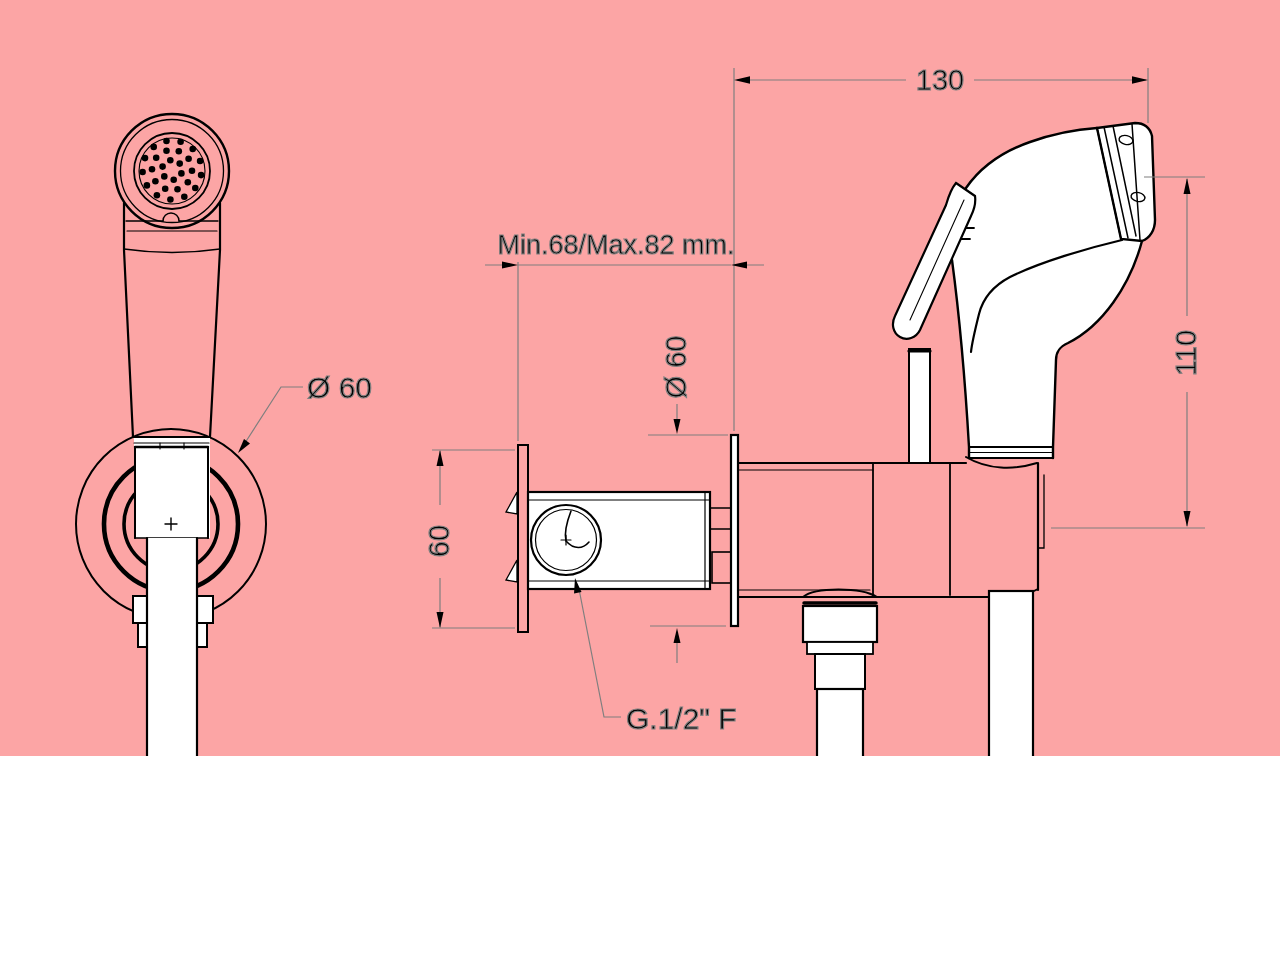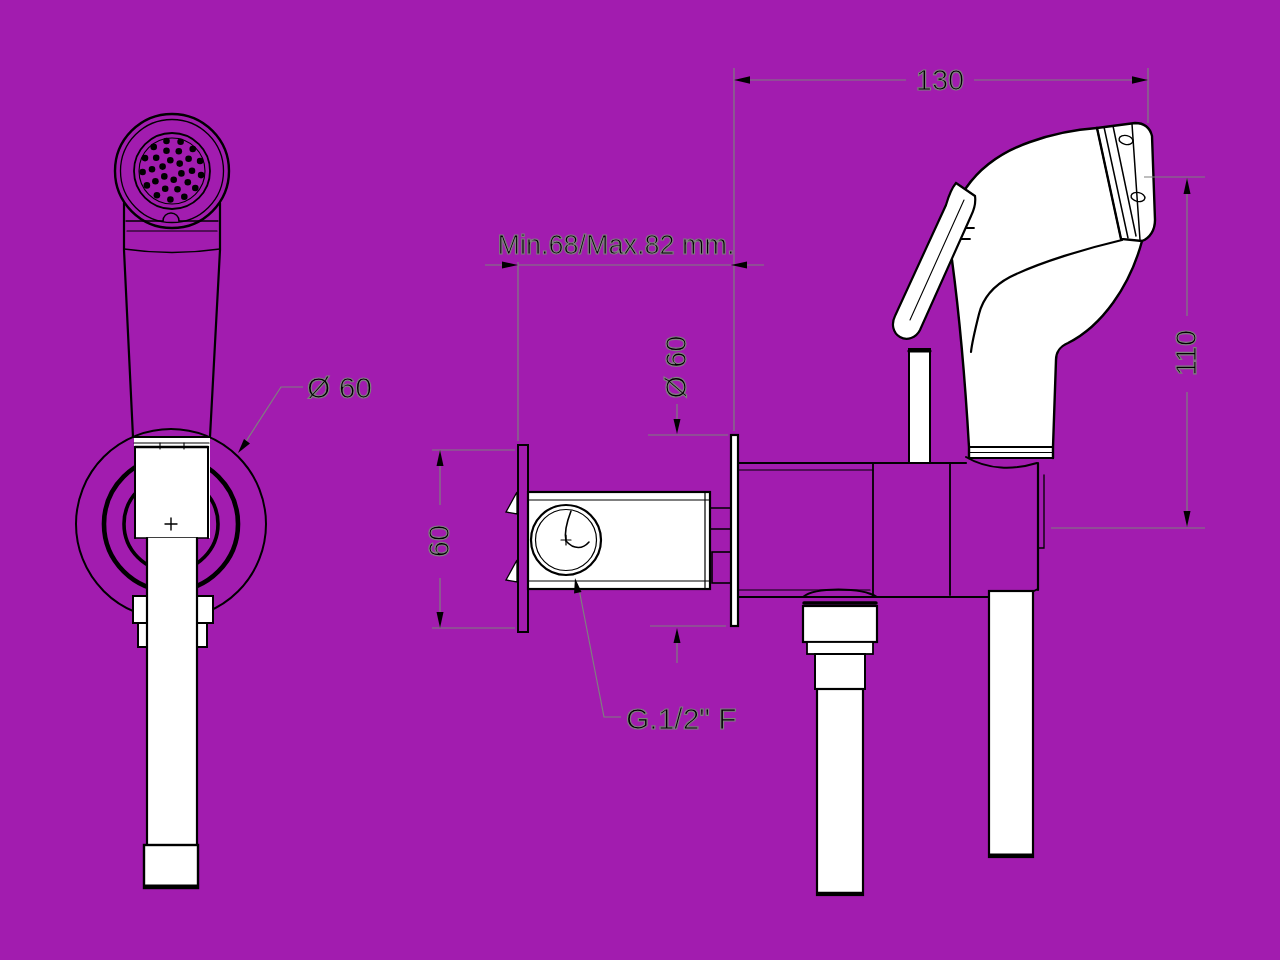--- a/index.html
+++ b/index.html
@@ -1,16 +1,16 @@
 <!DOCTYPE html>
 <html><head>
 <meta charset="utf-8">
 <style>
   html,body{margin:0;padding:0;background:#ffffff;}
-  .page{position:relative;width:1280px;height:960px;background:#a21caf;overflow:hidden;}
+  .page{position:relative;width:1280px;height:756px;background:#fca5a5;overflow:hidden;}
   svg{display:block;}
   text{font-family:"Liberation Sans", sans-serif;fill:#000;}
   .dimtext{font-size:29px;}
   .dimtext-sm{font-size:27px;}
   .lbltext{font-size:30px;}
 </style>
 </head>
 <body>
 
 <div class="page">

